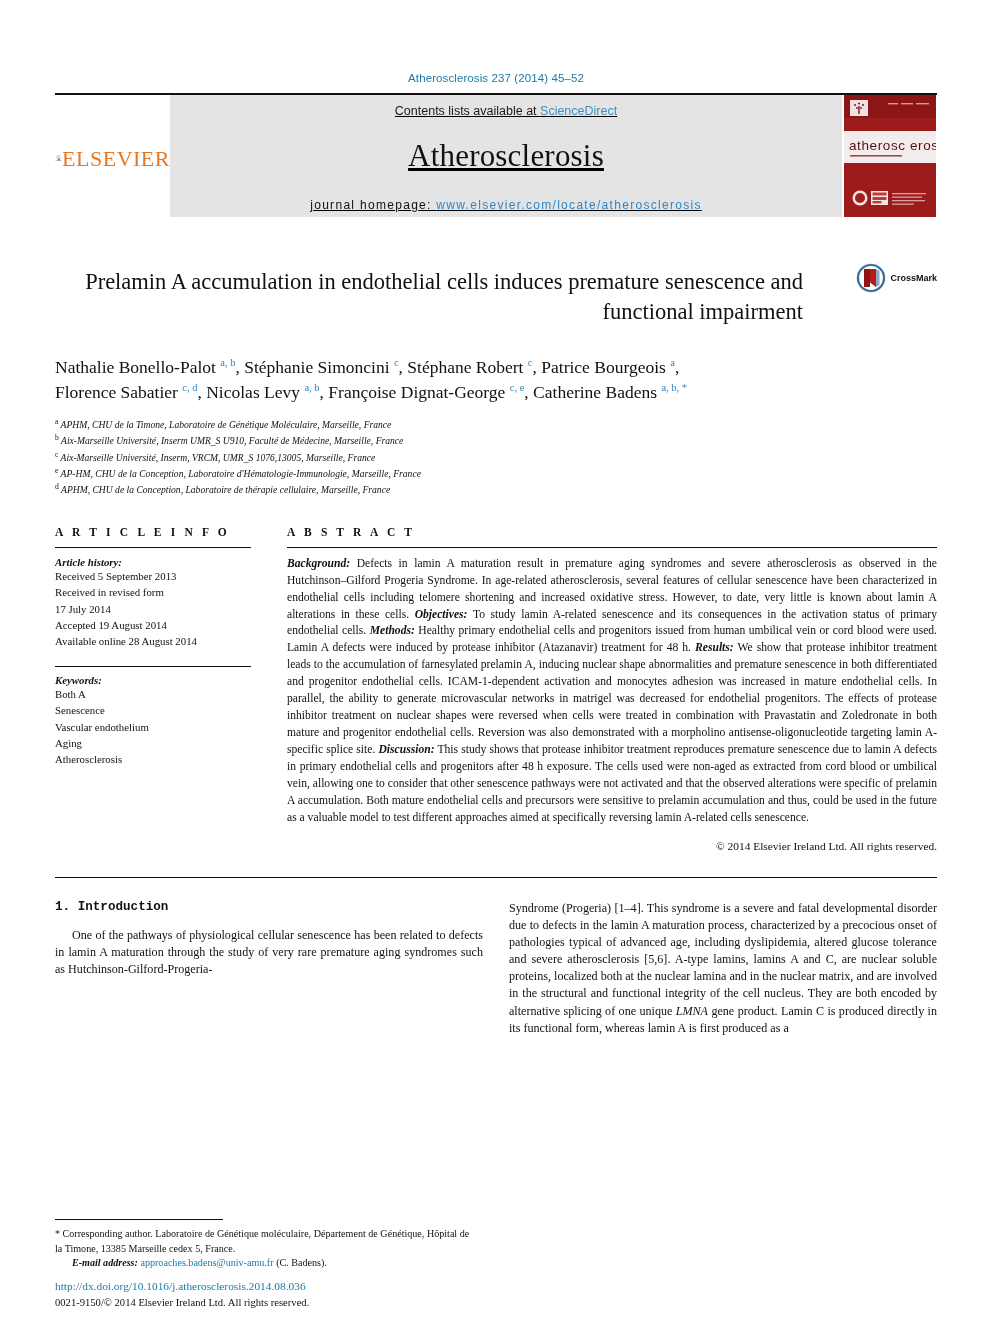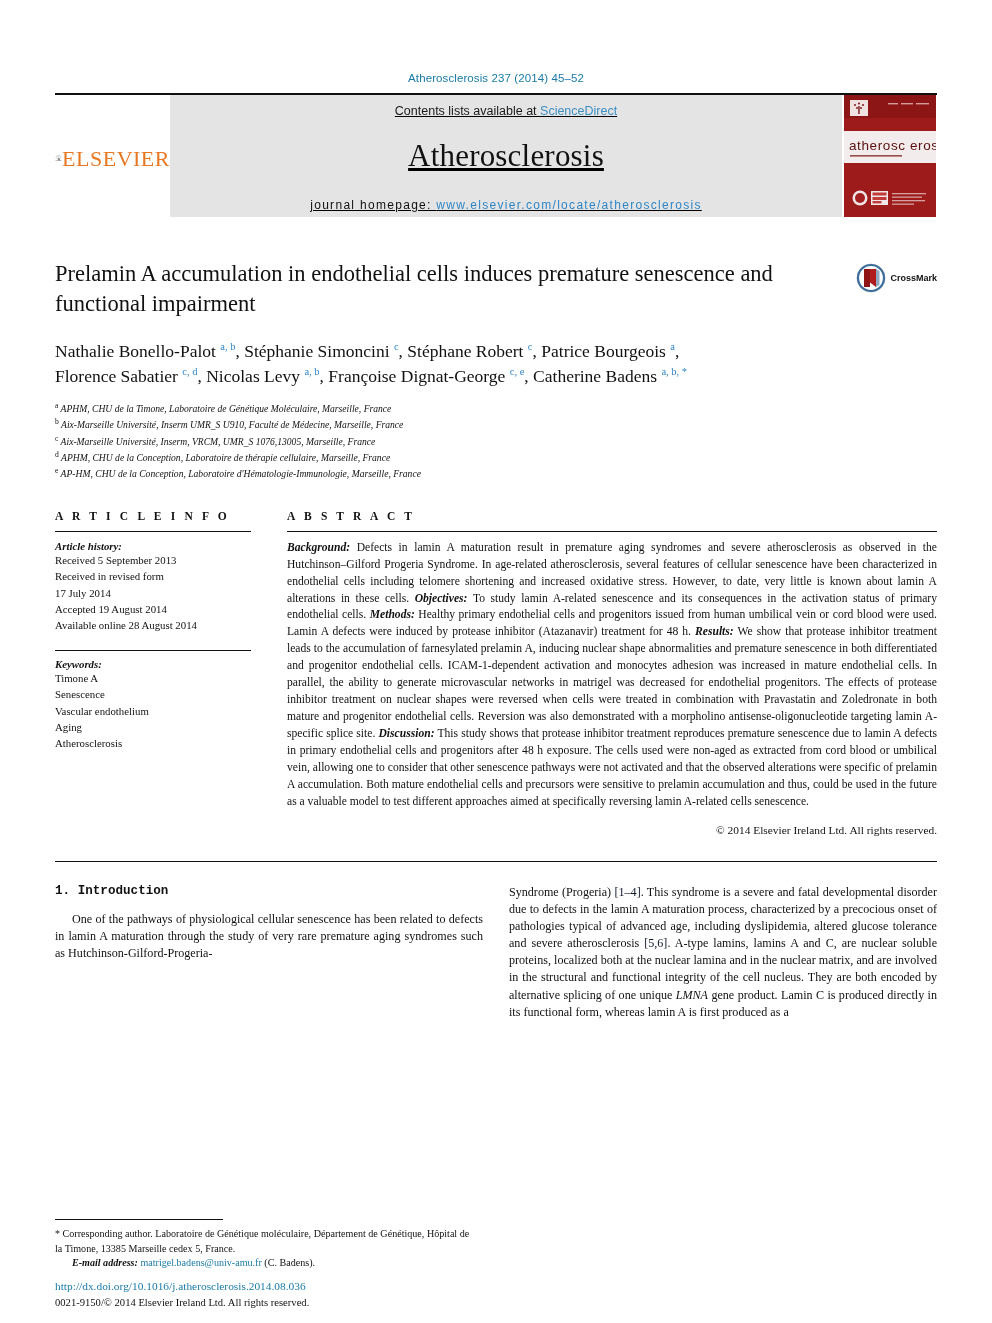--- a/index.html
+++ b/index.html
@@ -92,21 +92,22 @@
     margin: 42px 55px 0 55px;
     display:flex; align-items:flex-start;
     position: relative;
   }
   .title {
     font-size: 22.5px;
     line-height: 1.32;
     font-weight: normal;
     max-width: 740px;
     color:#111;
-    margin:0;
+    margin:8px;
+    text-align:right;
   }
   .crossmark {
     position:absolute; right:0; top:4px;
     display:flex; align-items:center; gap:4px;
   }
   .crossmark-text {
     font-family:"Liberation Sans", sans-serif;
     font-size:9px; font-weight:bold; color:#111;
   }
 
@@ -367,43 +368,43 @@
 
   <div class="authors">
     <div>Nathalie Bonello-Palot <sup>a, b</sup>, Stéphanie Simoncini <sup>c</sup>, Stéphane Robert <sup>c</sup>, Patrice Bourgeois <sup>a</sup>,</div>
     <div>Florence Sabatier <sup>c, d</sup>, Nicolas Levy <sup>a, b</sup>, Françoise Dignat-George <sup>c, e</sup>, Catherine Badens <sup>a, b, *</sup></div>
   </div>
 
   <div class="affils">
       <div><sup>a</sup> APHM, CHU de la Timone, Laboratoire de Génétique Moléculaire, Marseille, France</div>
       <div><sup>b</sup> Aix-Marseille Université, Inserm UMR_S U910, Faculté de Médecine, Marseille, France</div>
       <div><sup>c</sup> Aix-Marseille Université, Inserm, VRCM, UMR_S 1076,13005, Marseille, France</div>
+      <div><sup>e</sup> AP-HM, CHU de la Conception, Laboratoire d'Hématologie-Immunologie, Marseille, France</div>
       <div><sup>d</sup> APHM, CHU de la Conception, Laboratoire de thérapie cellulaire, Marseille, France</div>
-      <div><sup>e</sup> AP-HM, CHU de la Conception, Laboratoire d'Hématologie-Immunologie, Marseille, France</div>
     </div>
 
   <div class="infoabs">
 
     <div class="col-info">
       <div class="sect-head">A R T I C L E   I N F O</div>
       <div class="hr-thin"></div>
       <div class="hist-label">Article history:</div>
       <div class="hist-list">
           <div>Received 5 September 2013</div>
           <div>Received in revised form</div>
           <div>17 July 2014</div>
           <div>Accepted 19 August 2014</div>
           <div>Available online 28 August 2014</div>
         </div>
 
       <div class="kw-block">
         <div class="kw-rule"></div>
         <div class="kw-label">Keywords:</div>
         <div class="kw-list">
-            <div>Timone A</div>
+            <div>Both A</div>
             <div>Senescence</div>
             <div>Vascular endothelium</div>
             <div>Aging</div>
             <div>Atherosclerosis</div>
           </div>
       </div>
     </div>
 
     <div class="col-abs">
       <div class="sect-head">A B S T R A C T</div>
@@ -425,21 +426,21 @@
     </div>
   </div>
 
   <div class="footnote-area">
     <div class="fn-rule"></div>
     <div class="fn">
       <span class="star">*</span><span> Corresponding author. Laboratoire de Génétique moléculaire, Département de Génétique, Hôpital de la Timone, 13385 Marseille cedex 5, France.</span>
     </div>
     <div class="fn" style="text-indent:17px;">
       <span class="fn-email-label">E-mail address:</span>
-      <span class="link">matrigel.badens@univ-amu.fr</span><span> (C. Badens).</span>
+      <span class="link">approaches.badens@univ-amu.fr</span><span> (C. Badens).</span>
     </div>
   </div>
 
   <div class="doi-block">
     <div class="doi">http://dx.doi.org/10.1016/j.atherosclerosis.2014.08.036</div>
     <div class="issn">0021-9150/© 2014 Elsevier Ireland Ltd. All rights reserved.</div>
   </div>
 
 </div>
 

